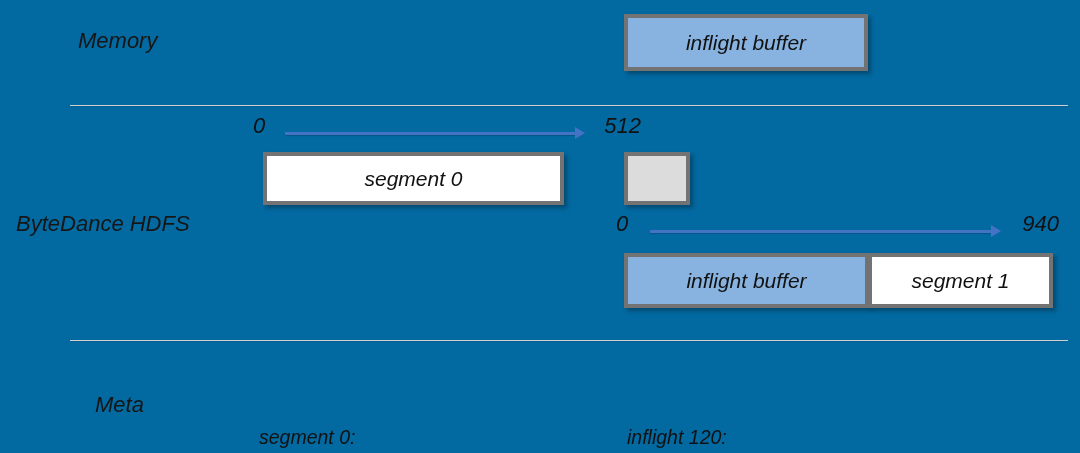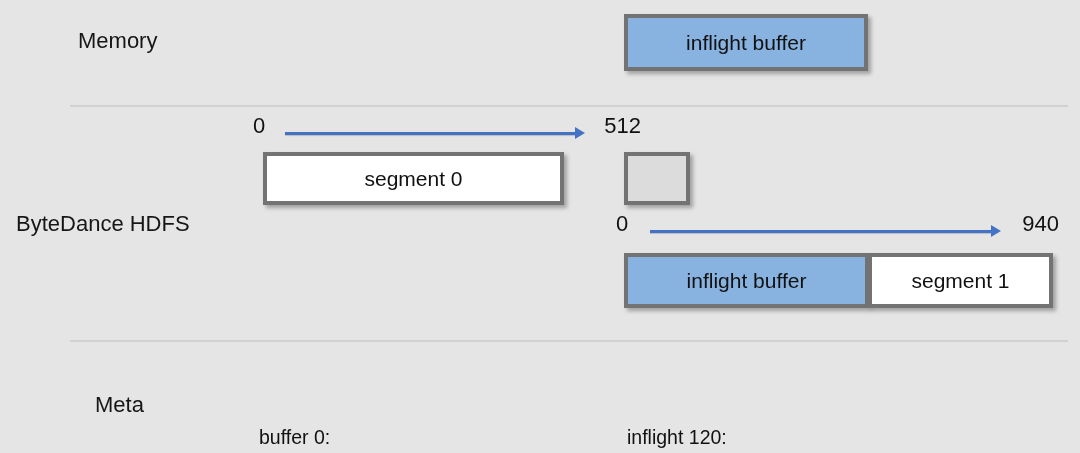--- a/index.html
+++ b/index.html
@@ -8,22 +8,23 @@
     background: #ffffff;
   }
   body {
     font-family: "Liberation Sans", sans-serif;
     color: #111111;
   }
   #canvas {
     position: relative;
     width: 1080px;
     height: 453px;
-    background: #e5e5e5;
+    background: #0369a1;
     overflow: hidden;
+    font-style: italic;
   }
 
   
   .row-label {
     position: absolute;
     font-size: 22px;
     color: #161616;
     white-space: nowrap;
     line-height: 1;
   }
@@ -159,21 +160,21 @@
 
   <div class="box box-white shadow" style="left:868px; top:253px; width:185px; height:55px;">
     <span>segment 1</span>
   </div>
 
   <div class="divider" style="left:70px; top:340px; width:998px;"></div>
 
   <div class="row-label" style="left:95px; top:394px;">Meta</div>
 
   <div class="meta-block" style="left:259px; top:375px;">
-    <span class="meta-line">buffer 0:</span>
+    <span class="meta-line">segment 0:</span>
     
   </div>
 
   <div class="meta-block" style="left:627px; top:375px;">
     <span class="meta-line">inflight 120:</span>
     
   </div>
 
 </div>
 

